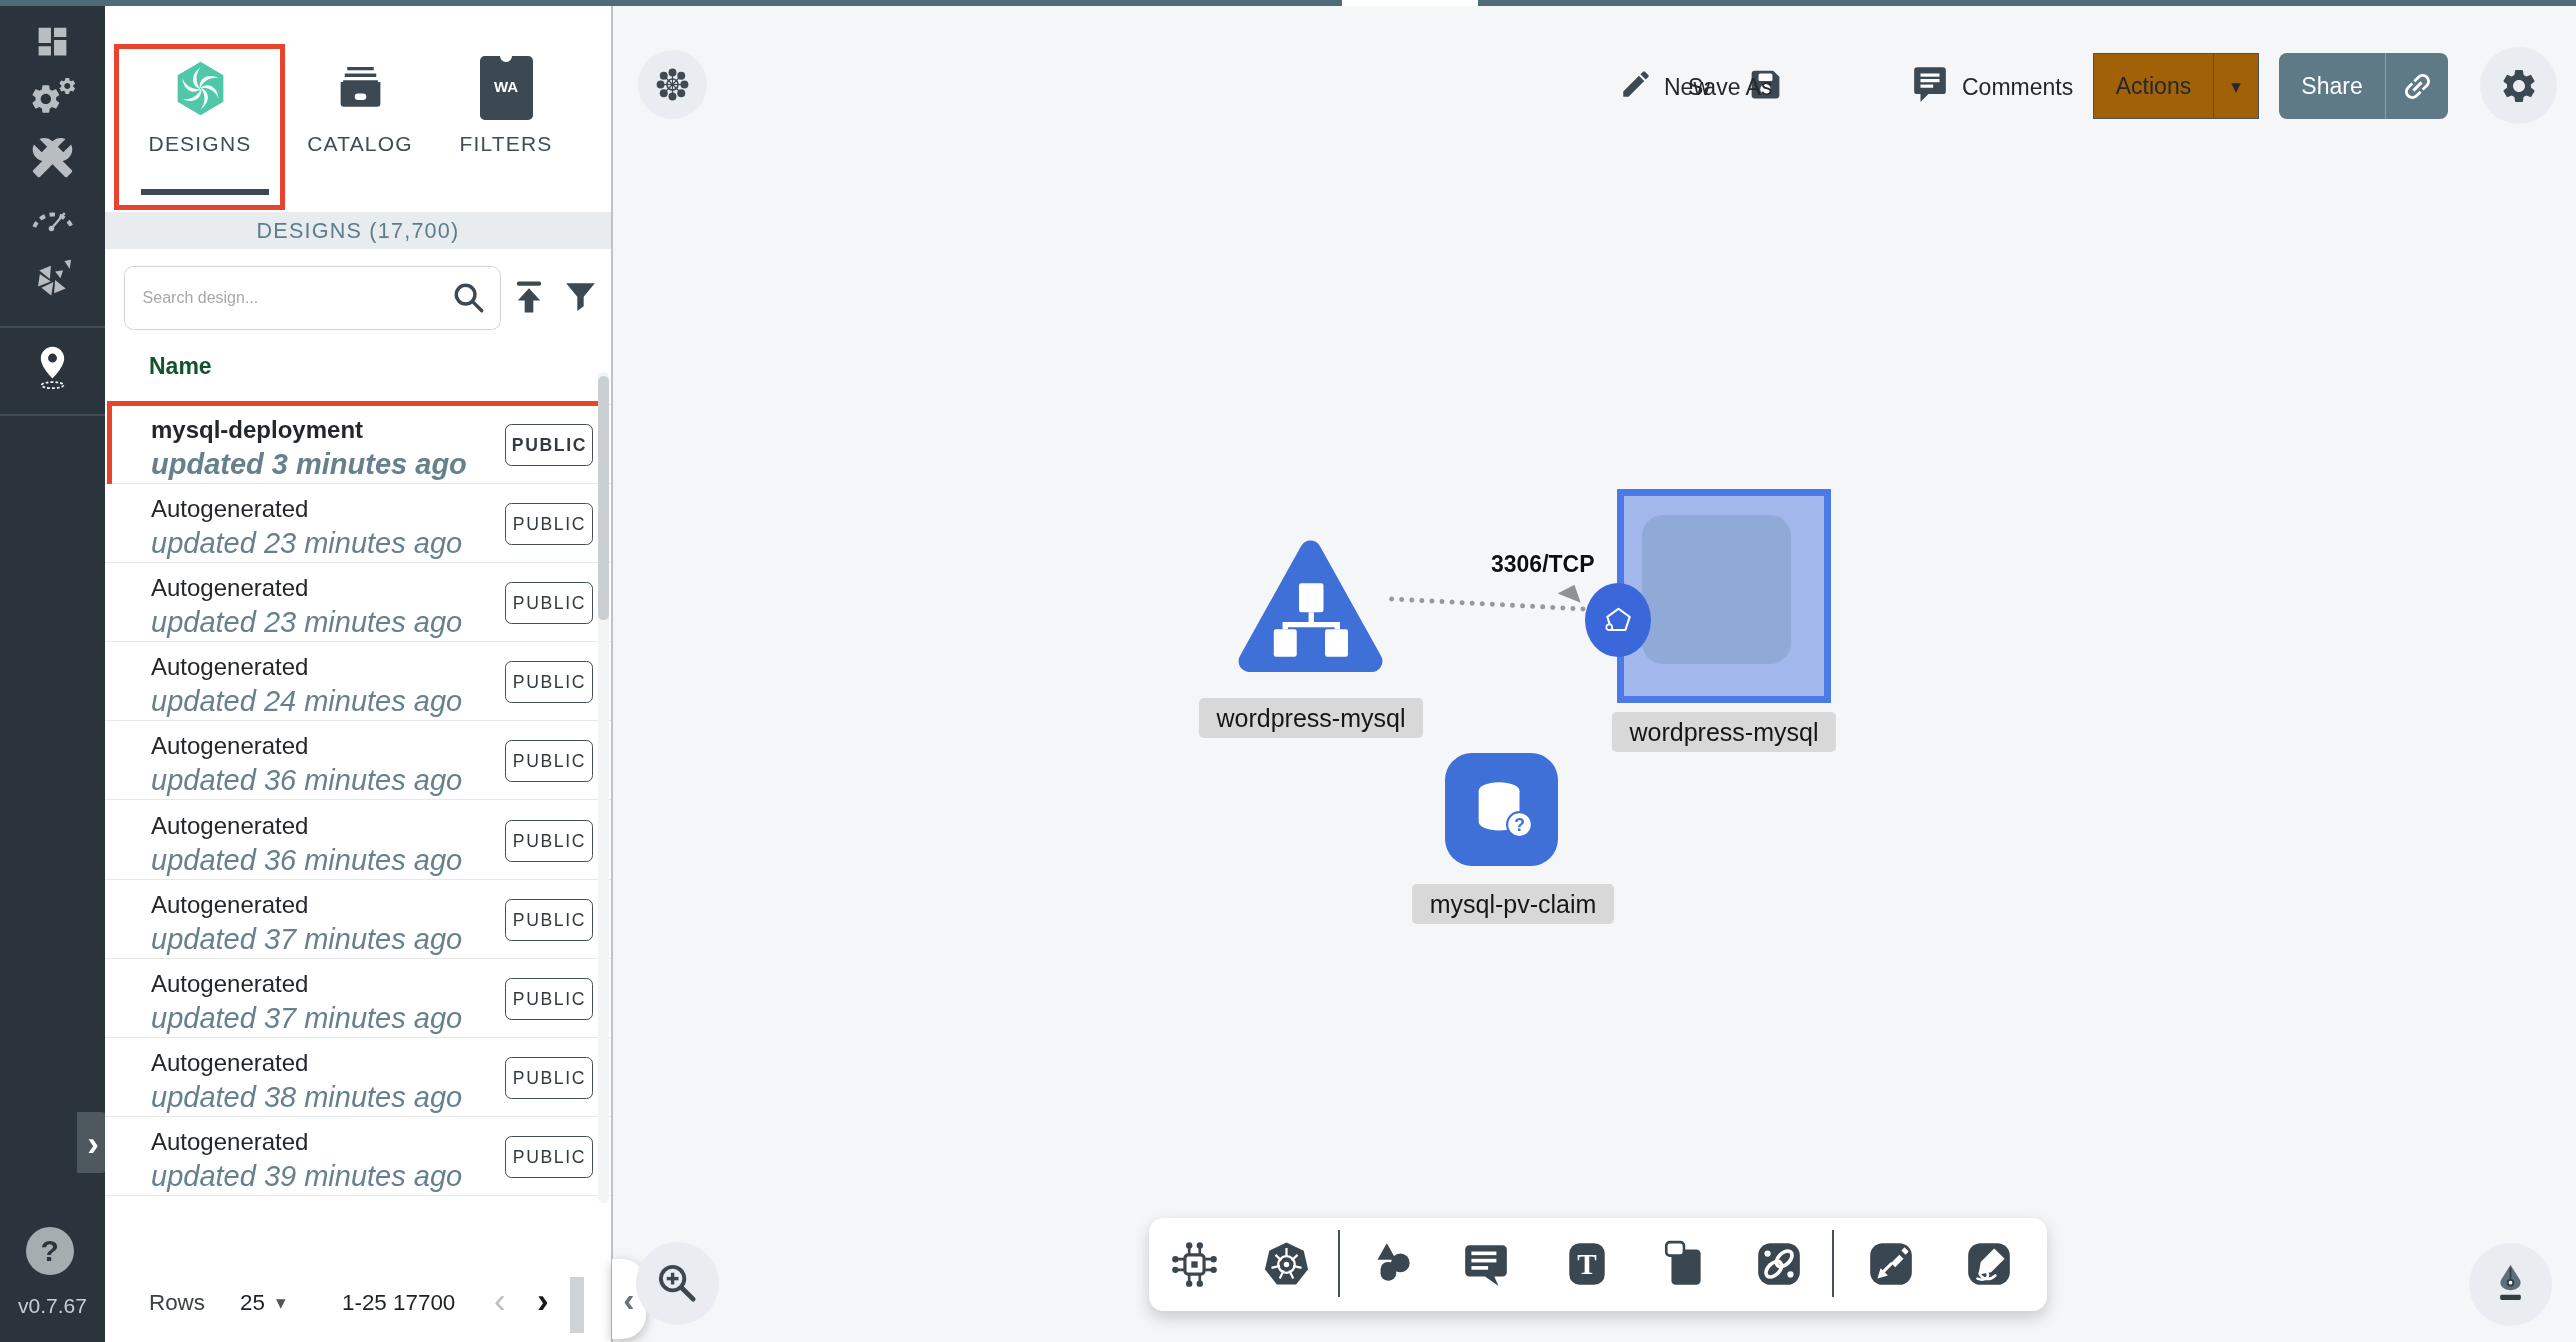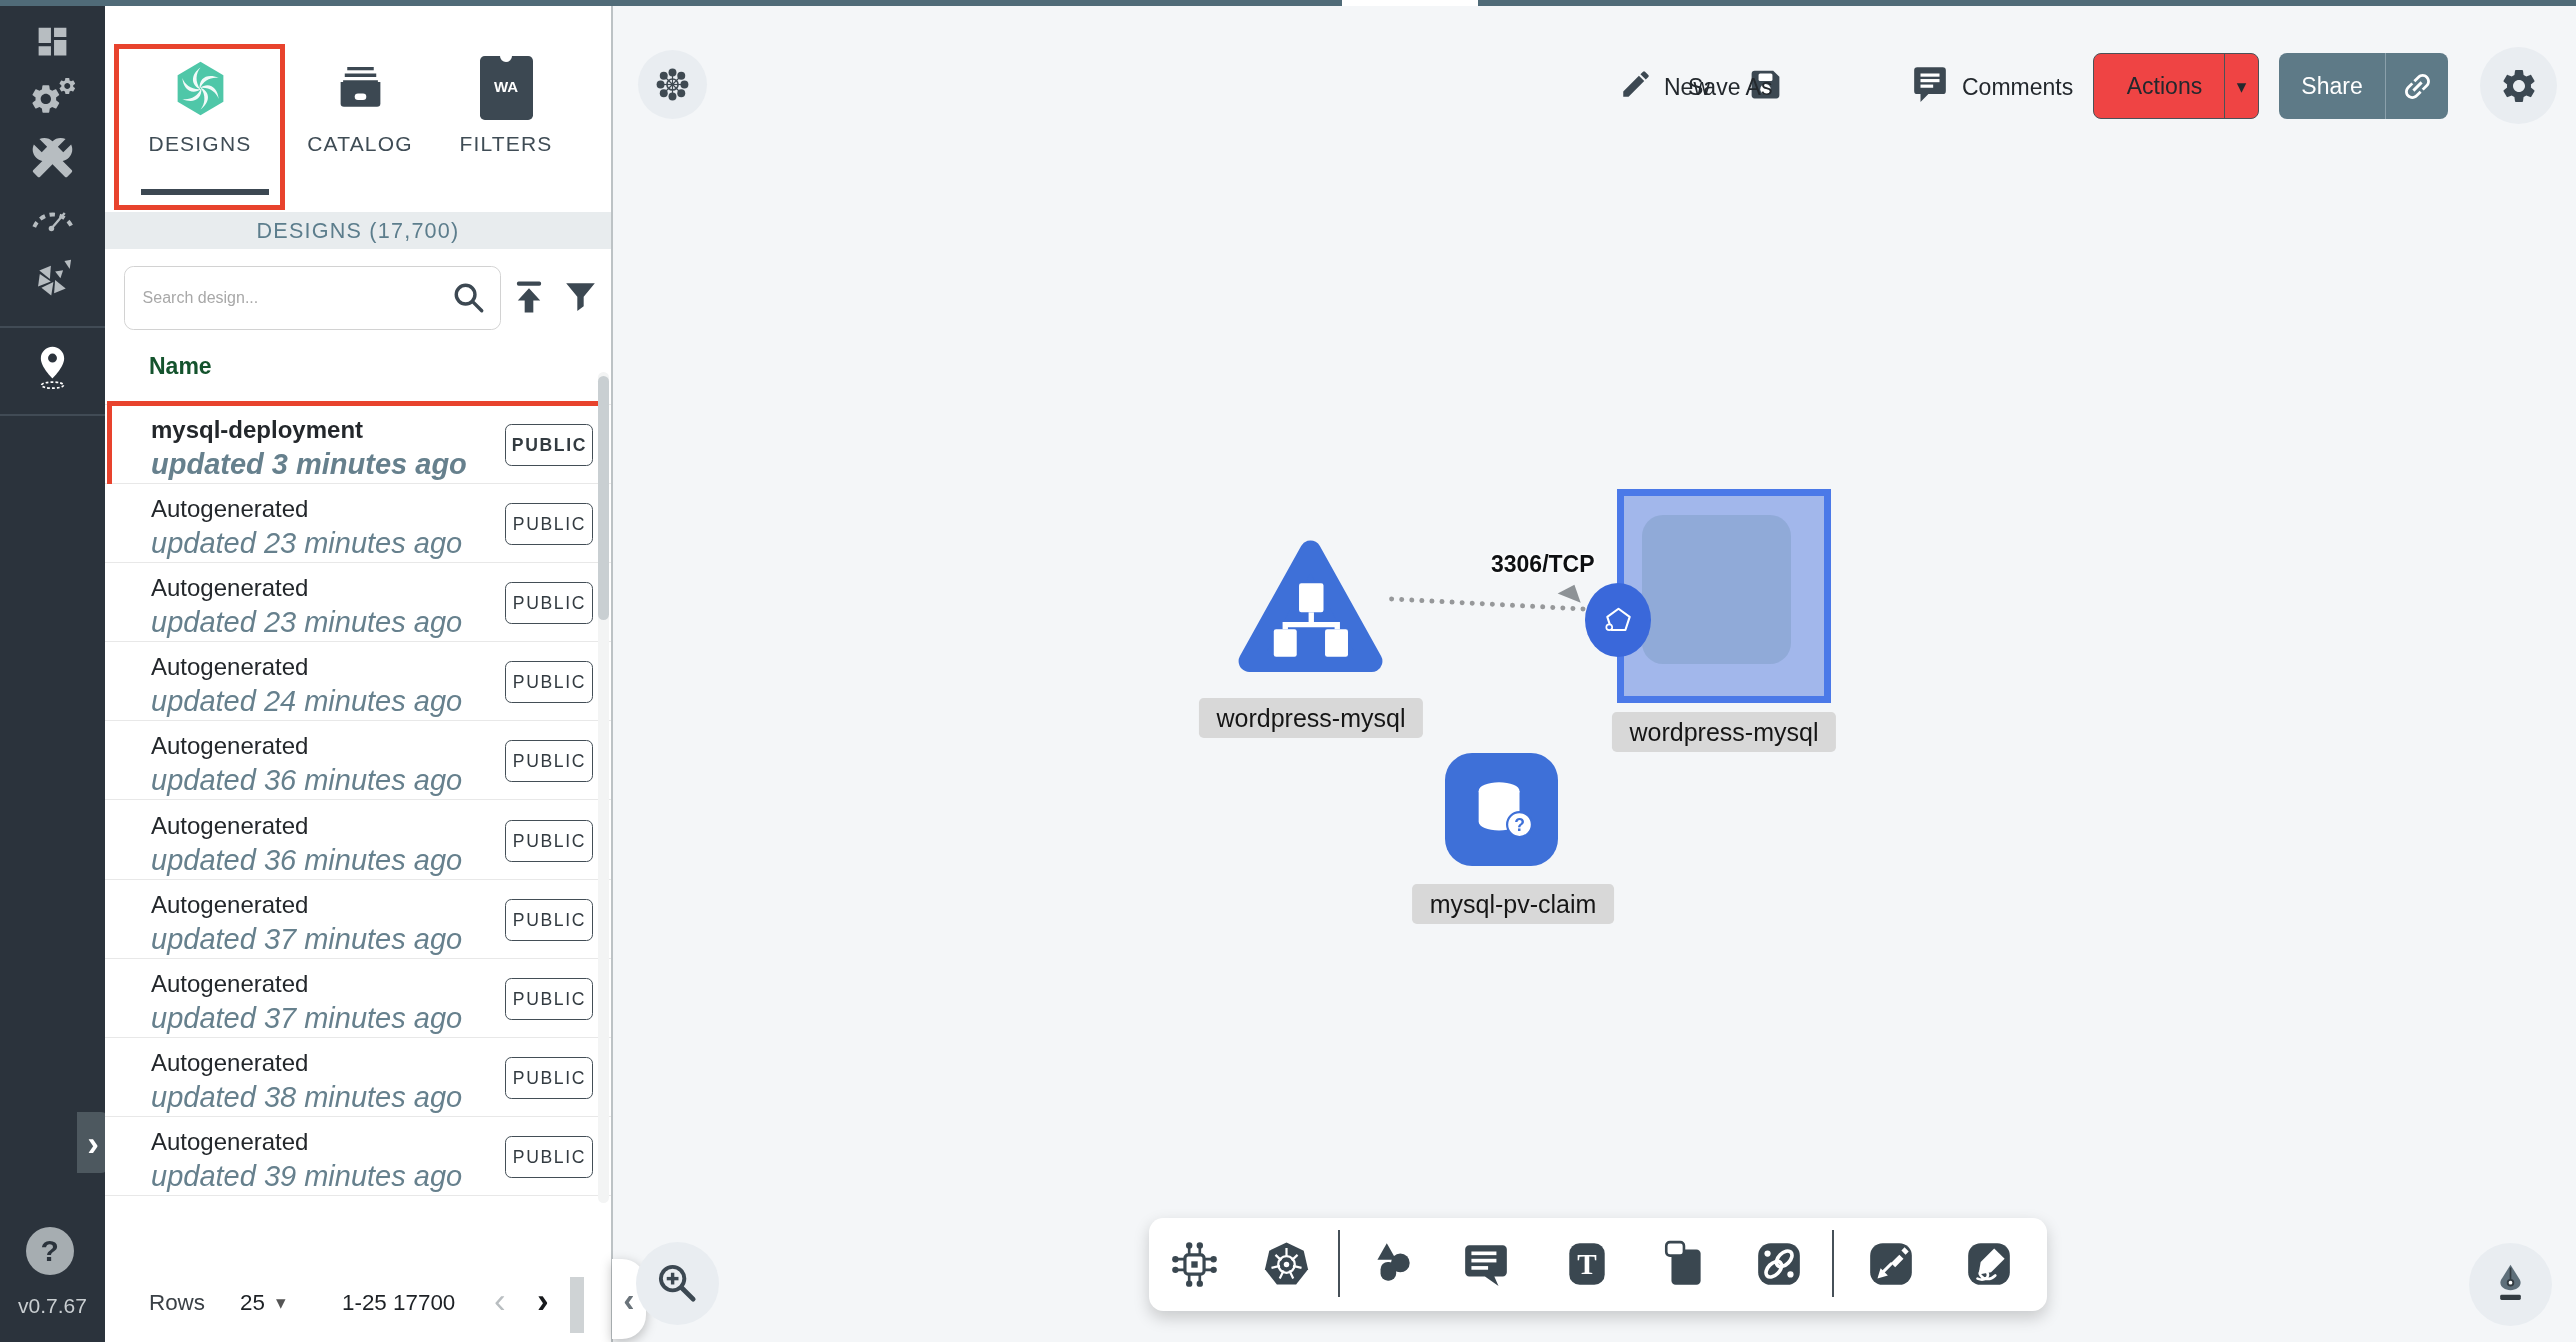--- a/index.html
+++ b/index.html
@@ -58,21 +58,21 @@
   .chev { font-size:35px; line-height:35px; }
 
   .collapse-pill { left:612px; top:1259px; width:34px; height:80px; background:#fff; border-radius:0 24px 24px 0;
     box-shadow:0 3.2px 11.2px rgba(0,0,0,.25); display:flex; align-items:center; justify-content:center;
     color:#6a737a; font-size:34px; font-weight:bold; }
 
   .circ-btn { border-radius:50%; background:#e9edf1; display:flex; align-items:center; justify-content:center; }
 
   
   .tool-label { font-size:23px; color:#23282d; }
-  .actions-btn { left:2093px; top:53px; width:166px; height:66px; background:#ef4444; border:1.6px solid #4b5157; border-radius:8px; display:flex;padding-left:11px; }
+  .actions-btn { left:2093px; top:53px; width:166px; height:66px; background:#a16207; border:1.6px solid #4b5157; border-radius:0; display:flex; }
   .actions-main { width:120px; display:flex; align-items:center; justify-content:center; font-size:23px; color:#23282d; border-right:1.6px solid #4b5157; }
   .actions-caret { flex:1; display:flex; align-items:center; justify-content:center; font-size:19px; color:#23282d; }
   .share-btn { left:2279px; top:53px; width:169px; height:66px; background:var(--slate,#5e7a87); border-radius:8px; display:flex; }
   .share-main { width:107px; display:flex; align-items:center; justify-content:center; color:#fff; font-size:23px; border-right:1.6px solid #8ba0ab; }
   .share-link { flex:1; display:flex; align-items:center; justify-content:center; }
 
   
   .chip { position:absolute; transform:translateX(-50%); background:var(--chip,#d8d8d8); border-radius:4.8px;
     padding:5.6px 17.6px; font-size:25px; color:#161616; white-space:nowrap; }
   .edge { left:1389px; top:602px; width:217px; height:0; border-top:5.6px dotted #96989a; transform:rotate(3deg); }

